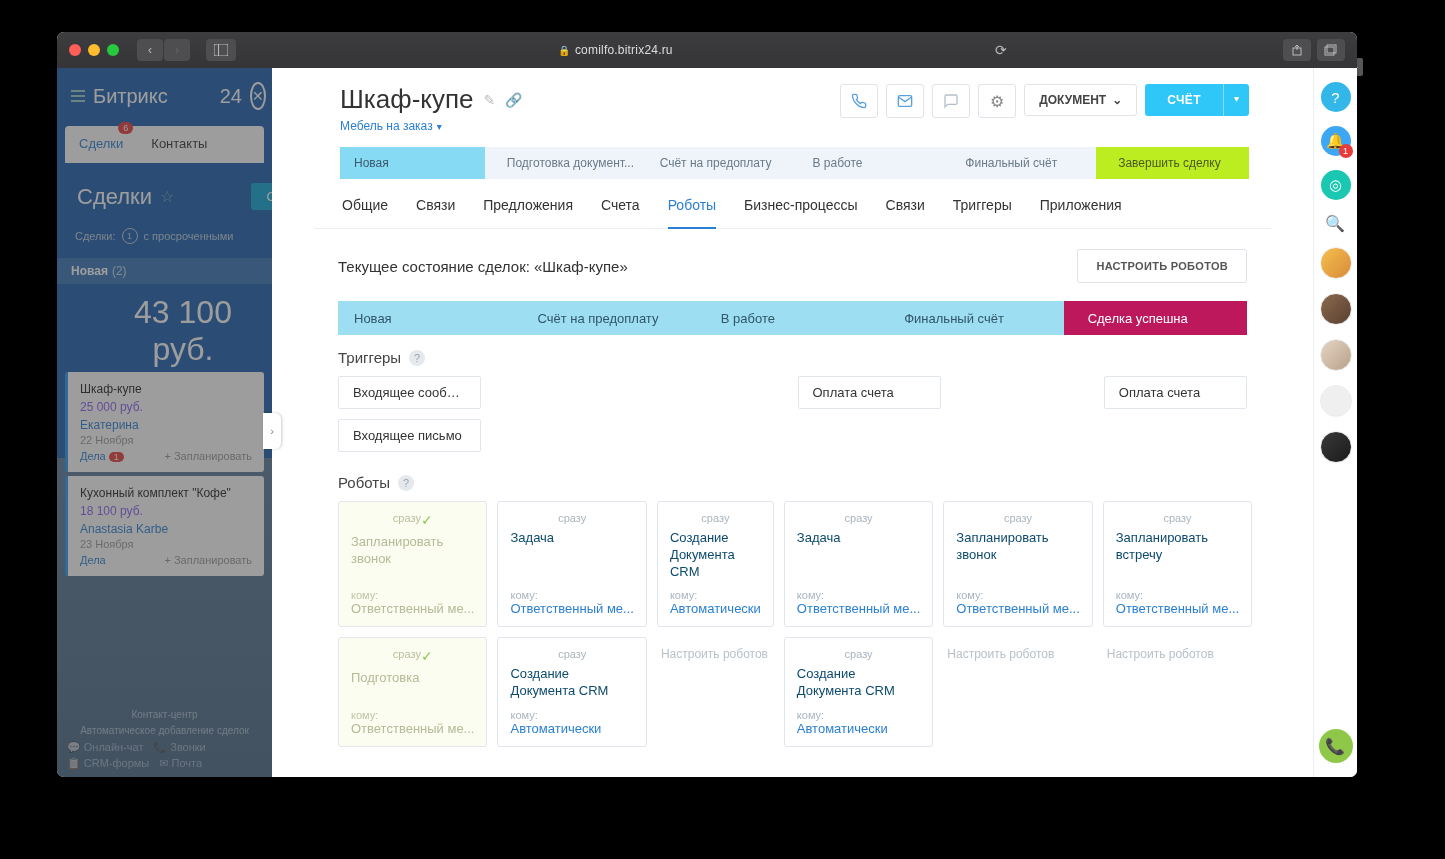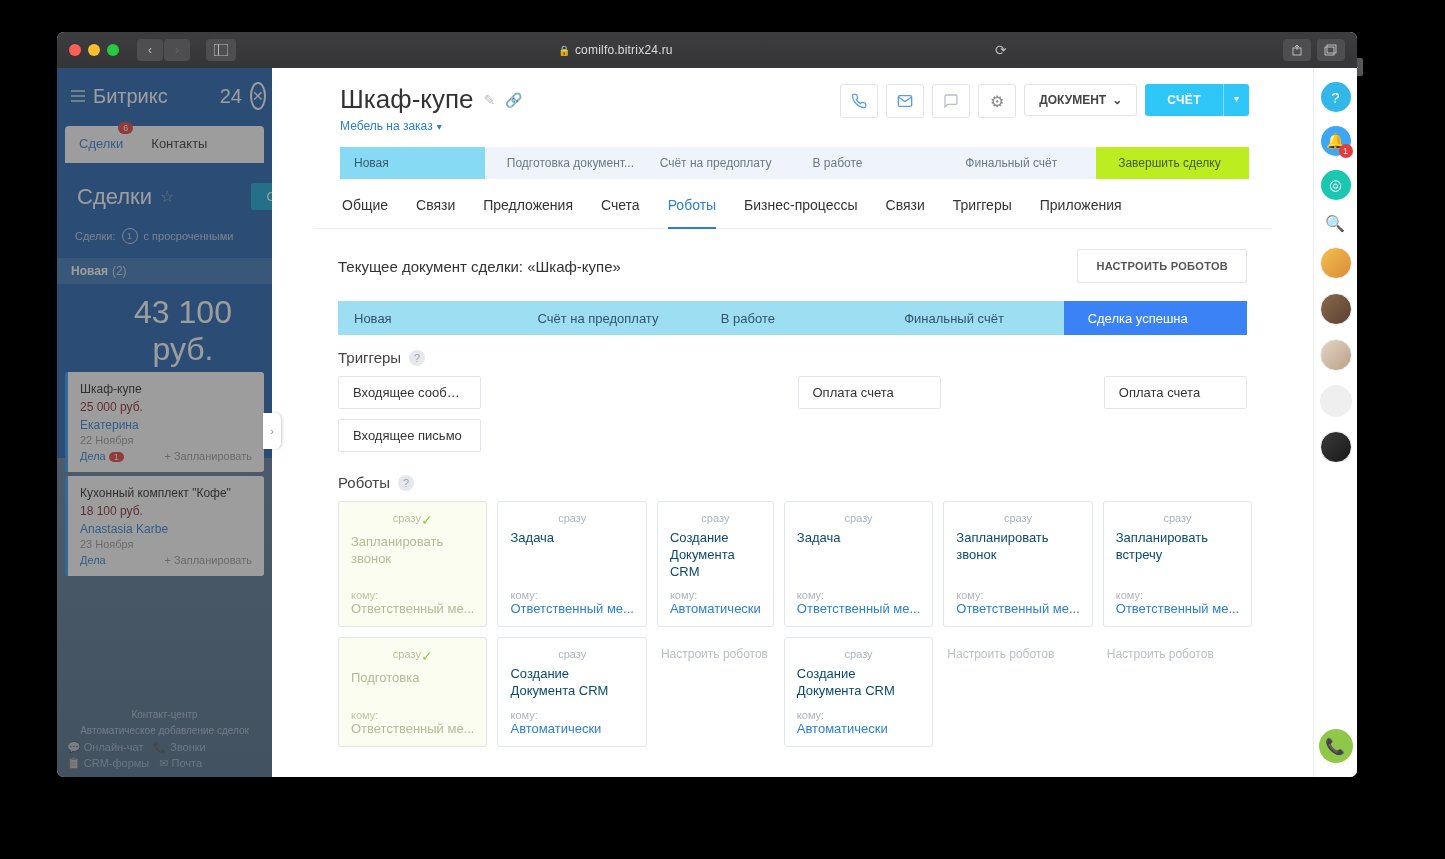--- a/index.html
+++ b/index.html
@@ -39,21 +39,21 @@
 .star{color:#8ab; font-size:16px;}
 .searchbtn{ margin-left:auto; margin-right:-20px; background:#0ea5d6; padding:6px 16px; border-radius:3px; font-size:13px;}
 .filter-line{ padding:8px 18px; font-size:11px; color:#bcd; display:flex; align-items:center; gap:6px;}
 .filter-line .countcirc{ border:1px solid #bcd; border-radius:50%; width:16px;height:16px;display:flex;align-items:center;justify-content:center;font-size:9px;}
 .stagehdr{ background:rgba(255,255,255,.12); padding:6px 14px; margin:6px 0 0; font-size:12px; display:flex; gap:4px;}
 .stagehdr .cnt{opacity:.7;}
 .bignum{ text-align:center; padding:10px 18px 4px; font-size:32px; font-weight:300;margin-left:37px;}
 .quickdeal{ text-align:center; font-size:12px; padding:8px 0; color:#cde;}
 .dealcard{ background:#fff; color:#333; margin:0 8px 4px 8px; border-radius:3px; padding:10px 12px; font-size:12px; position:relative; border-left:3px solid #2a97f5;}
 .dealcard .title{font-weight:500; color:#222; margin-bottom:4px;}
-.dealcard .price{color:#7f1d1d; margin-bottom:4px;}
+.dealcard .price{color:#8b5cf6; margin-bottom:4px;}
 .dealcard .person{color:#2a7fd4; margin-bottom:2px;}
 .dealcard .date{color:#999; font-size:11px; margin-bottom:4px;}
 .dealcard .row{display:flex; justify-content:space-between; font-size:11px;}
 .dealcard .dela{color:#2a7fd4;}
 .dealcard .badgesm{background:#e83a3a; color:#fff; font-size:9px; padding:0 5px; border-radius:8px; margin-left:3px;}
 .dealcard .plan{color:#999;}
 .bottom-info{ position:absolute; bottom:0; left:0; right:0; padding:6px 10px; font-size:10px; color:#cde; line-height:1.4;}
 .bottom-info .cc{text-align:center; opacity:.7; margin-bottom:2px;}
 .bottom-info .iconrow{display:flex; gap:10px; opacity:.6; font-size:11px;}
 .expand-nub{ position:absolute; left:206px; top:345px; width:18px; height:36px; background:#fff; border-radius:0 6px 6px 0; display:flex; align-items:center; justify-content:center; color:#888; font-size:11px; box-shadow:1px 0 3px rgba(0,0,0,.2); z-index:3;}
@@ -91,21 +91,21 @@
 
 .body{ flex:1; padding:20px 24px; background:#fff; overflow:auto;}
 .staterow{ display:flex; justify-content:space-between; align-items:center; margin-bottom:18px;}
 .statelabel{ font-size:15px; color:#333;}
 .cfgbtn{ border:1px solid #e0e3e8; padding:10px 18px; font-size:11px; font-weight:600; color:#555; border-radius:2px; letter-spacing:.3px;}
 
 .pipeline2{ display:flex; margin-bottom:14px;}
 .st2{ flex:1; height:34px; position:relative; background:#9edef2; color:#30566a; font-size:13px; display:flex; align-items:center; padding:0 14px 0 24px; white-space:nowrap; overflow:hidden; text-overflow:ellipsis;}
 .st2::after{content:''; position:absolute; right:-11px; top:0; border-top:17px solid transparent; border-bottom:17px solid transparent; border-left:11px solid #9edef2; z-index:1;}
 .st2:first-child{padding-left:16px;}
-.st2.success{ background:#3b82f6; color:#fff;}
+.st2.success{ background:#be185d; color:#fff;}
 .st2.success::after{display:none;}
 
 .seclabel{ font-size:15px; color:#444; display:flex; align-items:center; gap:8px; margin-bottom:10px;}
 .seclabel .q{ width:16px;height:16px;border-radius:50%;background:#e5e9ed;color:#98a5b0;font-size:11px;display:flex;align-items:center;justify-content:center;}
 
 .triggers-grid{ display:grid; grid-template-columns: repeat(6, 1fr); gap:10px; margin-bottom:22px;}
 .trigbox{ border:1px solid #e0e6ec; border-radius:2px; padding:8px 14px; font-size:13px; color:#333; background:#fff; white-space:nowrap; overflow:hidden; text-overflow:ellipsis;}
 .trigbox.empty{border:none;}
 
 .robots-grid{ display:grid; grid-template-columns: repeat(6, 1fr); gap:10px;}
@@ -304,21 +304,21 @@
         <div class="tabitem">Счета</div>
         <div class="tabitem active">Роботы</div>
         <div class="tabitem">Бизнес-процессы</div>
         <div class="tabitem">Связи</div>
         <div class="tabitem">Триггеры</div>
         <div class="tabitem">Приложения</div>
       </div>
 
       <div class="body">
         <div class="staterow">
-          <div class="statelabel">Текущее документ сделки: «Шкаф-купе»</div>
+          <div class="statelabel">Текущее состояние сделок: «Шкаф-купе»</div>
           <div class="cfgbtn">НАСТРОИТЬ РОБОТОВ</div>
         </div>
 
         <div class="pipeline2">
           <div class="st2">Новая</div>
           <div class="st2">Счёт на предоплату</div>
           <div class="st2">В работе</div>
           <div class="st2">Финальный счёт</div>
           <div class="st2 success">Сделка успешна</div>
         </div>

